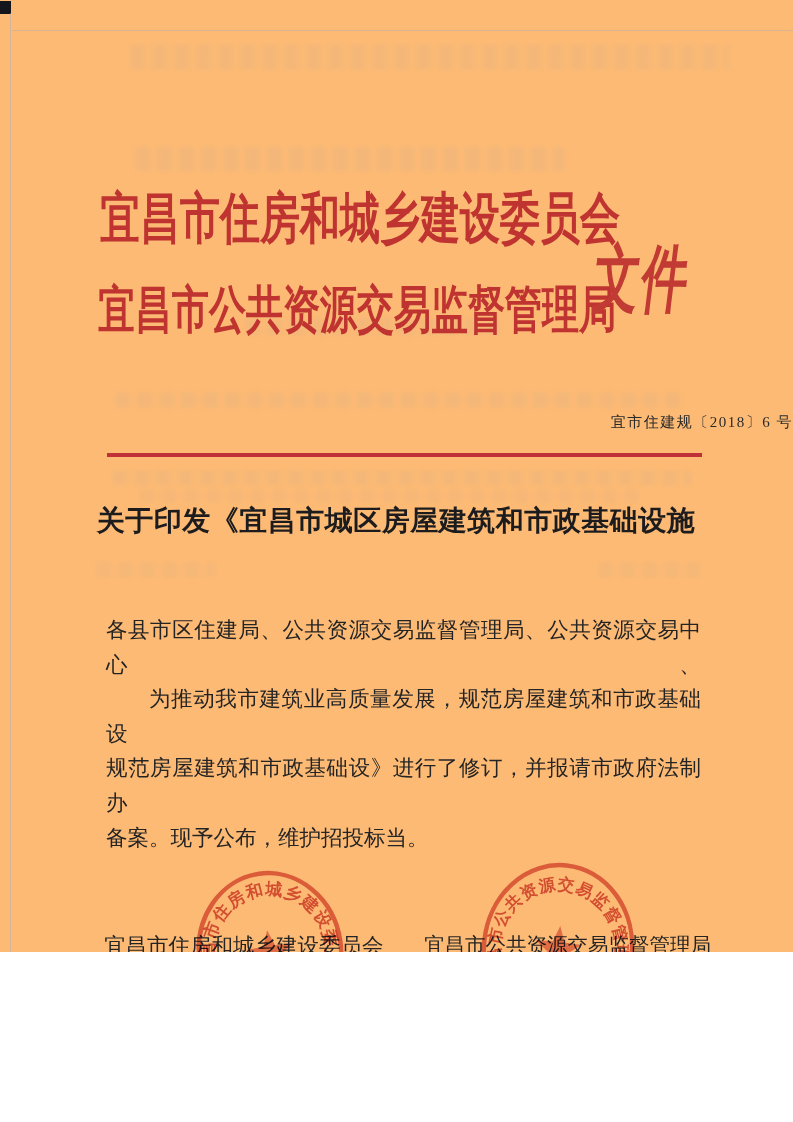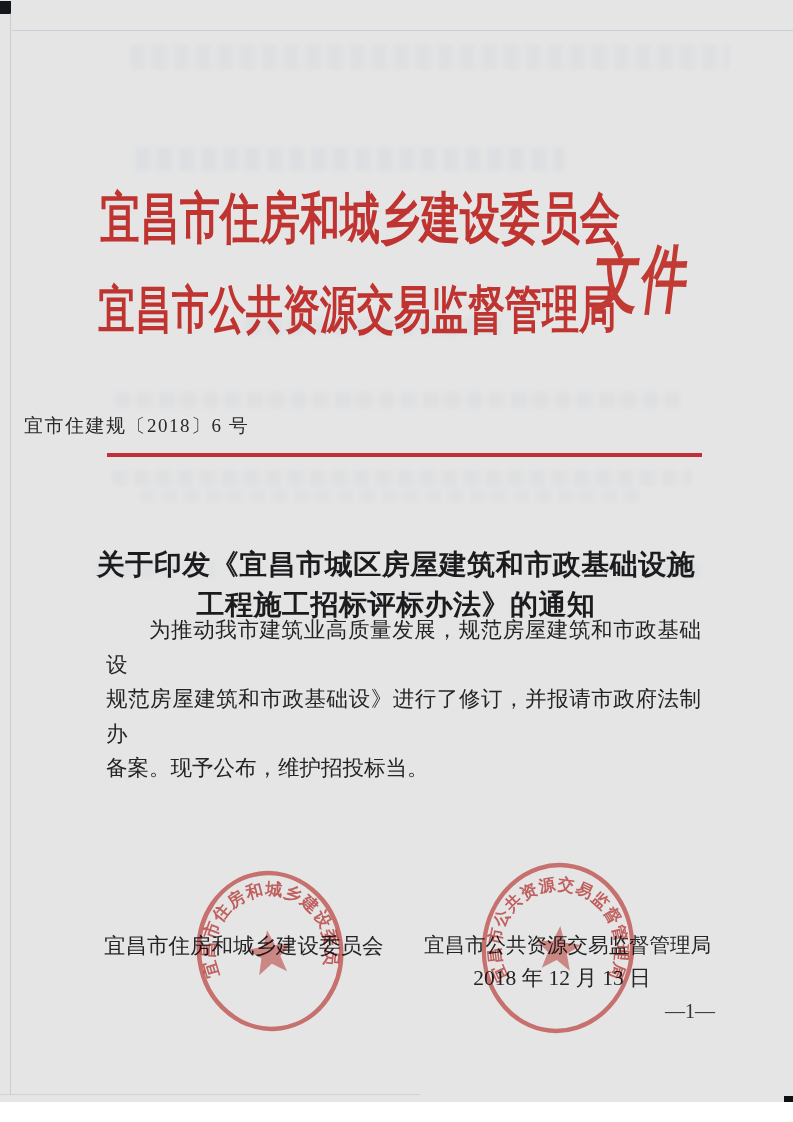--- a/index.html
+++ b/index.html
@@ -1,20 +1,20 @@
 <!DOCTYPE html>
 <html><head>
 <meta charset="utf-8">
 <style>
   * { margin: 0; padding: 0; box-sizing: border-box; }
   html, body { background: #ffffff; }
   .page {
     position: relative;
-    width: 793px; height: 1102px;
-    background: #e5e5e5;
+    width: 793px; height: 952px;
+    background: #fdba74;
     overflow: hidden;
     font-family: "Liberation Serif", serif;
     color: #222;
   }
   
   .corner-square { position: absolute; left: 0; top: 1px; width: 11px; height: 13px; background: #14161c; }
   .top-hairline { position: absolute; left: 12px; top: 30px; width: 781px; height: 1px; background: rgba(150,165,195,0.35); }
   .left-edge-line { position: absolute; left: 10px; top: 13px; width: 1px; height: 1082px; background: rgba(165,175,200,0.45); }
   .bottom-edge-line { position: absolute; left: 0px; top: 1094px; width: 420px; height: 1px; background: rgba(160,170,195,0.30); }
   .corner-bar { position: absolute; left: 784px; top: 1096px; width: 9px; height: 26px; background: #0e1015; }
@@ -37,29 +37,29 @@
   .org1 { left: 100px; top: 180px; font-size: 40px; }
   .org2 { left: 98px;  top: 276px; font-size: 37px; }
   .doc-type {
     position: absolute; left: 600px; top: 230px;
     font-size: 46px; font-weight: bold; color: #c23a34;
     transform: skewX(-7deg) scaleY(1.6); transform-origin: top left;
     letter-spacing: 2px; white-space: nowrap;
   }
   .doc-number {
     position: absolute; left: 0; top: 413px; width: 793px;
-    text-align: left; font-size: 19px; color: #2a2a2a; letter-spacing: 1.5px; padding-left: 24px;
+    text-align: right; font-size: 15px; color: #2a2a2a; letter-spacing: 1.5px; padding-left: 24px;
   }
   .red-rule { position: absolute; left: 107px; top: 453px; width: 595px; height: 4px; background: #bf3038; }
 
   
   .title {
     position: absolute; left: 46px; top: 501px; width: 700px;
     text-align: center; font-size: 28px; font-weight: bold; color: #1c1c1e;
-    line-height: 40px; letter-spacing: 0.5px; margin-top: 44px;
+    line-height: 40px; letter-spacing: 0.5px;
   }
 
   
   .body-text { position: absolute; left: 106px; top: 613px; width: 595px; font-size: 21.5px; color: #242424; }
   .body-text .bline { line-height: 34.6px; white-space: nowrap; }
   .body-text .fill { text-align: justify; text-align-last: justify; white-space: normal; }
   .body-text .indent { text-indent: 2em; }
 
   
   .sig { position: absolute; font-size: 21.5px; color: #242424; white-space: nowrap; }
@@ -99,24 +99,24 @@
   <div class="org-line org2">
     <span class="stretch">宜昌市公共资源交易监督管理局</span>
   </div>
   <div class="doc-type">文件</div>
 
   <div class="doc-number">宜市住建规〔2018〕6 号</div>
   <div class="red-rule"></div>
 
   <div class="title">
     <div>关于印发《宜昌市城区房屋建筑和市政基础设施</div>
-    <div>工程施工招标评标办法》的通知</div>
   </div>
 
   <div class="body-text">
+    <div class="bline fill">各县市区住建局、公共资源交易监督管理局、公共资源交易中心、</div>
     <div class="bline fill indent">为推动我市建筑业高质量发展，规范房屋建筑和市政基础设</div>
     <div class="bline fill">规范房屋建筑和市政基础设》进行了修订，并报请市政府法制办</div>
     <div class="bline">备案。现予公布，维护招投标当。</div>
   </div>
 
   <div class="sig sig-left">宜昌市住房和城乡建设委员会</div>
   <div class="sig sig-right">宜昌市公共资源交易监督管理局</div>
   <div class="sig-date">2018 年 12 月 13 日</div>
   <div class="page-number">—1—</div>
 

